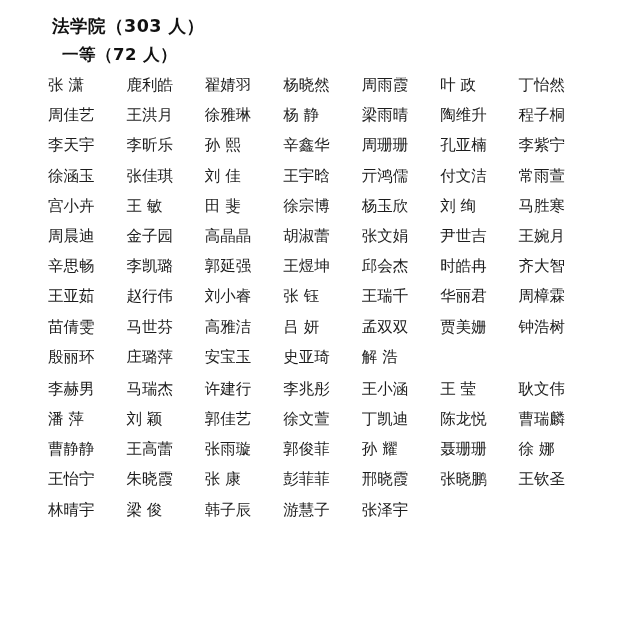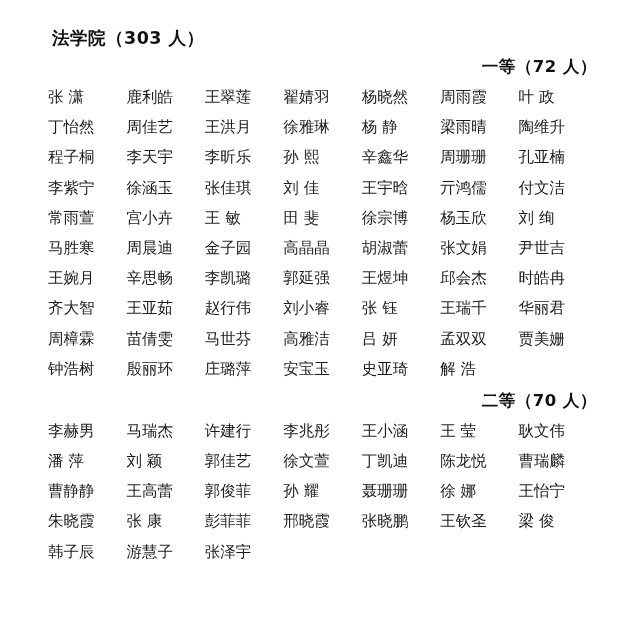--- a/index.html
+++ b/index.html
@@ -18,30 +18,29 @@
     position: relative;
     width: 639px;
     height: 629px;
     box-sizing: border-box;
     padding: 10px 42px 0 48px;
   }
   .doc-title {
     font-size: 17.5px;
     font-weight: bold;
     letter-spacing: 0.5px;
-    margin: 16px 0 6px 4px;
+    margin: 4px 0 6px 4px;
     color: #111;
   }
   .section-title {
     font-size: 16.5px;
     font-weight: bold;
     letter-spacing: 0.5px;
     margin: 6px 0 4px 14px;
     color: #111;
-    text-align: right;
   }
   .name-grid {
     display: grid;
     grid-template-columns: repeat(7, 1fr);
     row-gap: 0px;
     column-gap: 0px;
     margin: 0 0 2px 0;
   }
   .name-cell {
     font-size: 15.5px;
@@ -57,21 +56,20 @@
 <body>
 
 <div class="page">
   <div class="doc-title">法学院（303 人）</div>
 
   <div>
     <div class="section-title">一等（72 人）</div>
     <div class="name-grid" id="grid-0">
         <div class="name-cell">张 潇</div>
         <div class="name-cell">鹿利皓</div>
-        <div class="name-cell">王翠莲</div>
         <div class="name-cell">翟婧羽</div>
         <div class="name-cell">杨晓然</div>
         <div class="name-cell">周雨霞</div>
         <div class="name-cell">叶 政</div>
         <div class="name-cell">丁怡然</div>
         <div class="name-cell">周佳艺</div>
         <div class="name-cell">王洪月</div>
         <div class="name-cell">徐雅琳</div>
         <div class="name-cell">杨 静</div>
         <div class="name-cell">梁雨晴</div>
@@ -128,48 +126,49 @@
         <div class="name-cell">钟浩树</div>
         <div class="name-cell">殷丽环</div>
         <div class="name-cell">庄璐萍</div>
         <div class="name-cell">安宝玉</div>
         <div class="name-cell">史亚琦</div>
         <div class="name-cell">解 浩</div>
       </div>
   </div>
 
   <div>
-    <div class="section-title">二等（70 人）</div>
     <div class="name-grid" id="grid-1">
         <div class="name-cell">李赫男</div>
         <div class="name-cell">马瑞杰</div>
         <div class="name-cell">许建行</div>
         <div class="name-cell">李兆彤</div>
         <div class="name-cell">王小涵</div>
         <div class="name-cell">王 莹</div>
         <div class="name-cell">耿文伟</div>
         <div class="name-cell">潘 萍</div>
         <div class="name-cell">刘 颖</div>
         <div class="name-cell">郭佳艺</div>
         <div class="name-cell">徐文萱</div>
         <div class="name-cell">丁凯迪</div>
         <div class="name-cell">陈龙悦</div>
         <div class="name-cell">曹瑞麟</div>
         <div class="name-cell">曹静静</div>
         <div class="name-cell">王高蕾</div>
+        <div class="name-cell">张雨璇</div>
         <div class="name-cell">郭俊菲</div>
         <div class="name-cell">孙 耀</div>
         <div class="name-cell">聂珊珊</div>
         <div class="name-cell">徐 娜</div>
         <div class="name-cell">王怡宁</div>
         <div class="name-cell">朱晓霞</div>
         <div class="name-cell">张 康</div>
         <div class="name-cell">彭菲菲</div>
         <div class="name-cell">邢晓霞</div>
         <div class="name-cell">张晓鹏</div>
         <div class="name-cell">王钦圣</div>
+        <div class="name-cell">林晴宇</div>
         <div class="name-cell">梁 俊</div>
         <div class="name-cell">韩子辰</div>
         <div class="name-cell">游慧子</div>
         <div class="name-cell">张泽宇</div>
       </div>
   </div>
 </div>
 
 </body></html>

